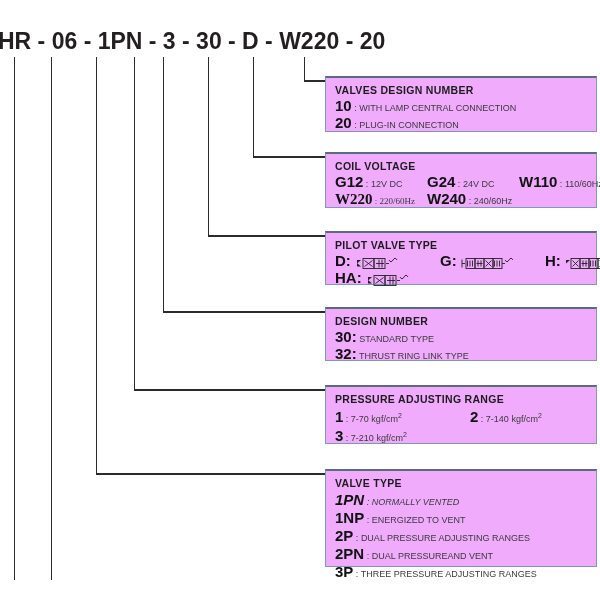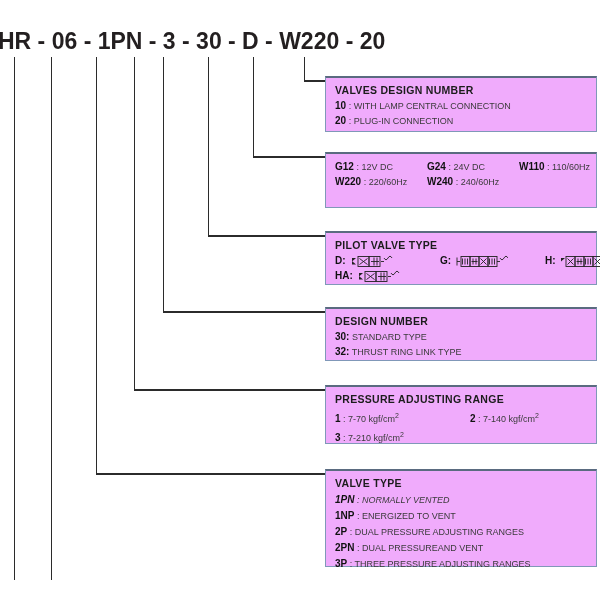--- a/index.html
+++ b/index.html
@@ -29,21 +29,21 @@
     padding:6px 0 6px 9px;
     color:#1a1a1a;
   }
   .callout .title {
     font-size:10.5px; font-weight:bold; letter-spacing:.3px;
     color:#1c1c1c; margin-bottom:3px;
   }
   .callout .row {
     font-size:9px; line-height:13.5px; color:#3a3a3a; white-space:nowrap;
   }
-  .callout .row b { color:#111; font-weight:bold; font-size:10px; }
+  .callout .row b { color:#111; font-weight:bold; font-size:15px; }
   sup { font-size:7px; vertical-align:super; }
 
   
   .vsym { display:inline-block; vertical-align:middle; margin:0 2px; }
   .vsym svg { display:block; }
 </style>
 </head>
 <body>
 
 <div id="diagram">
@@ -75,31 +75,32 @@
     <div class="title">VALVES DESIGN NUMBER</div>
     <div class="row">
       <b>10</b><span> : </span><span>WITH LAMP CENTRAL CONNECTION</span>
     </div>
     <div class="row">
       <b>20</b><span> : </span><span>PLUG-IN CONNECTION</span>
     </div>
   </div>
 
   <div class="callout" style="left:325px; top:152px; width:272px; height:56px;">
+    <div class="title">COIL VOLTAGE</div>
     <div class="row">
       <span style="display:inline-block;width:92px;">
         <b>G12</b><span> : </span><span>12V DC</span>
       </span><span style="display:inline-block;width:92px;">
         <b>G24</b><span> : </span><span>24V DC</span>
       </span><span style="display:inline-block;">
         <b>W110</b><span> : </span><span>110/60Hz</span>
       </span>
     </div>
     <div class="row">
-      <span style="display:inline-block;width:92px;">
+      <span style="display:inline-block;width:92px;font-family:Liberation Serif, serif;">
         <b>W220</b><span> : </span><span>220/60Hz</span>
       </span><span style="display:inline-block;">
         <b>W240</b><span> : </span><span>240/60Hz</span>
       </span>
     </div>
   </div>
 
   <div class="callout" style="left:325px; top:231px; width:272px; height:54px;">
     <div class="title">PILOT VALVE TYPE</div>
     <div class="row">

